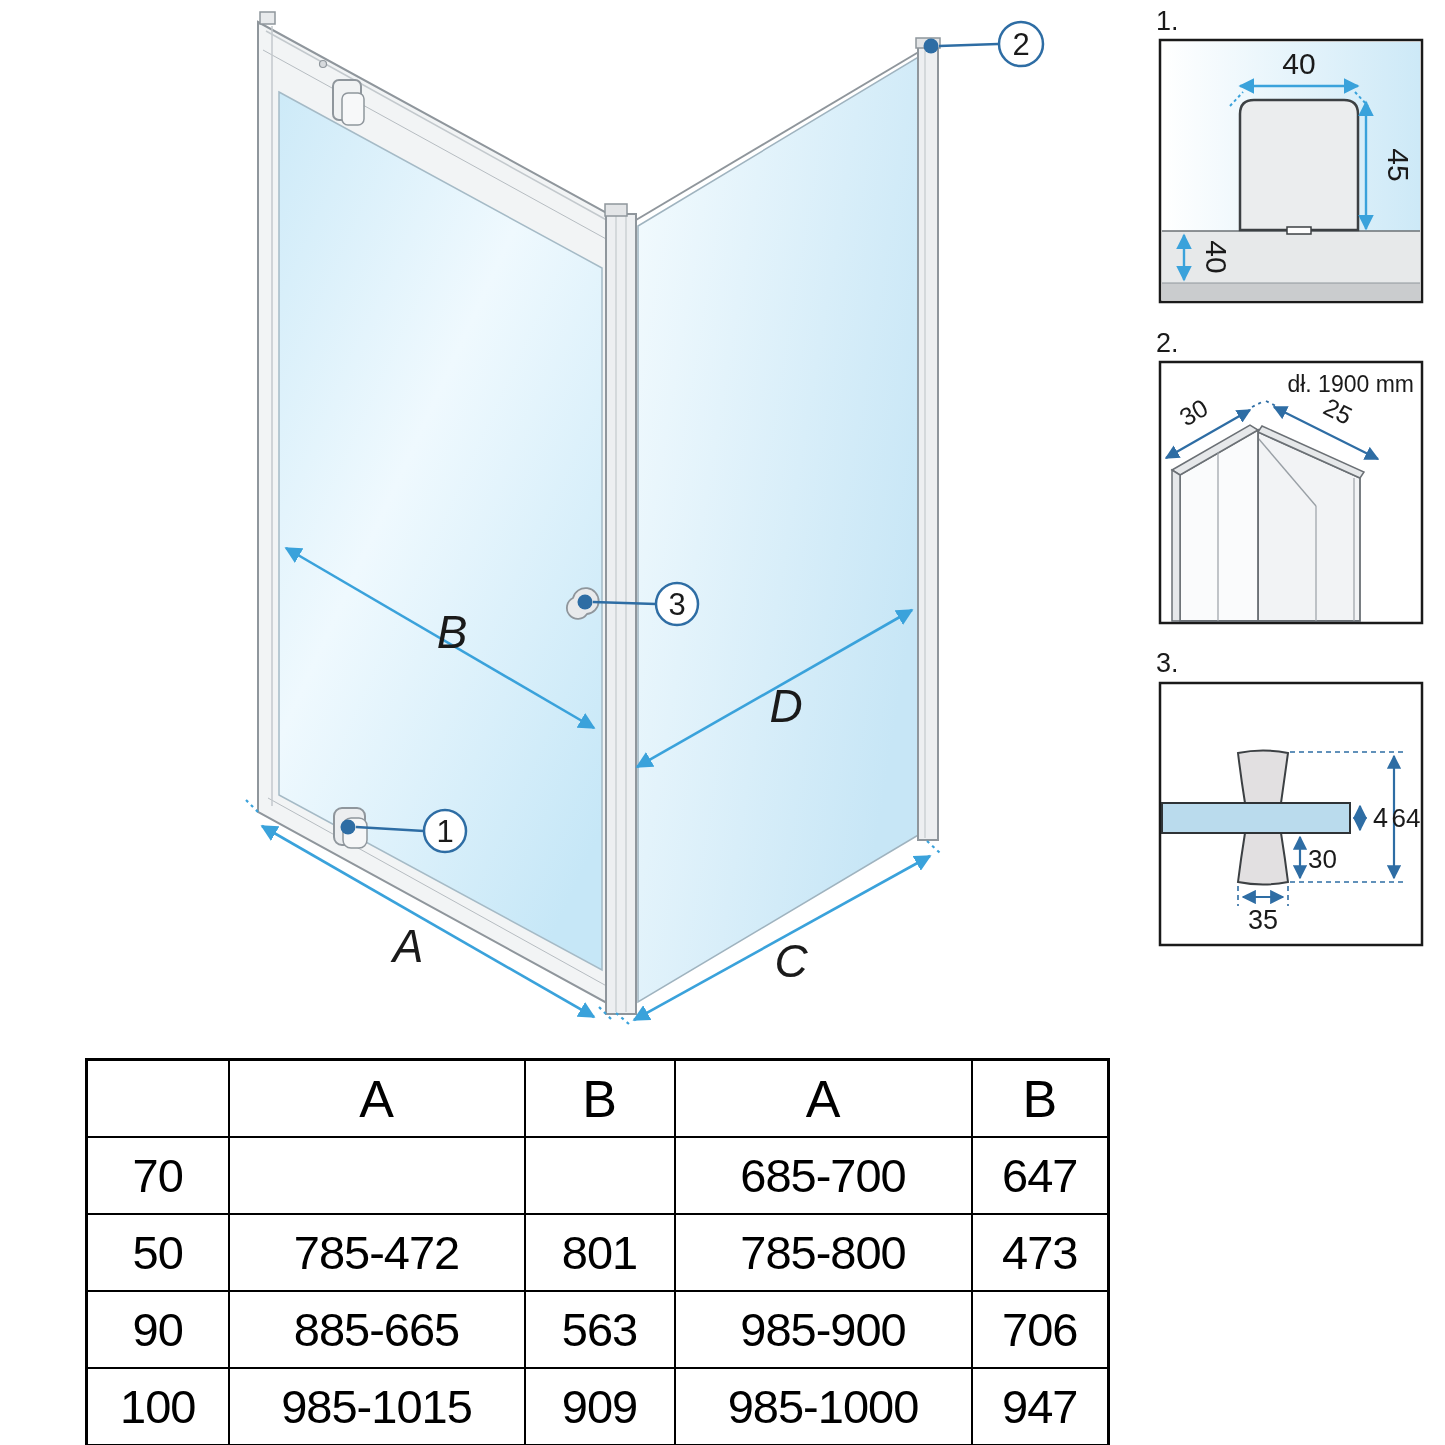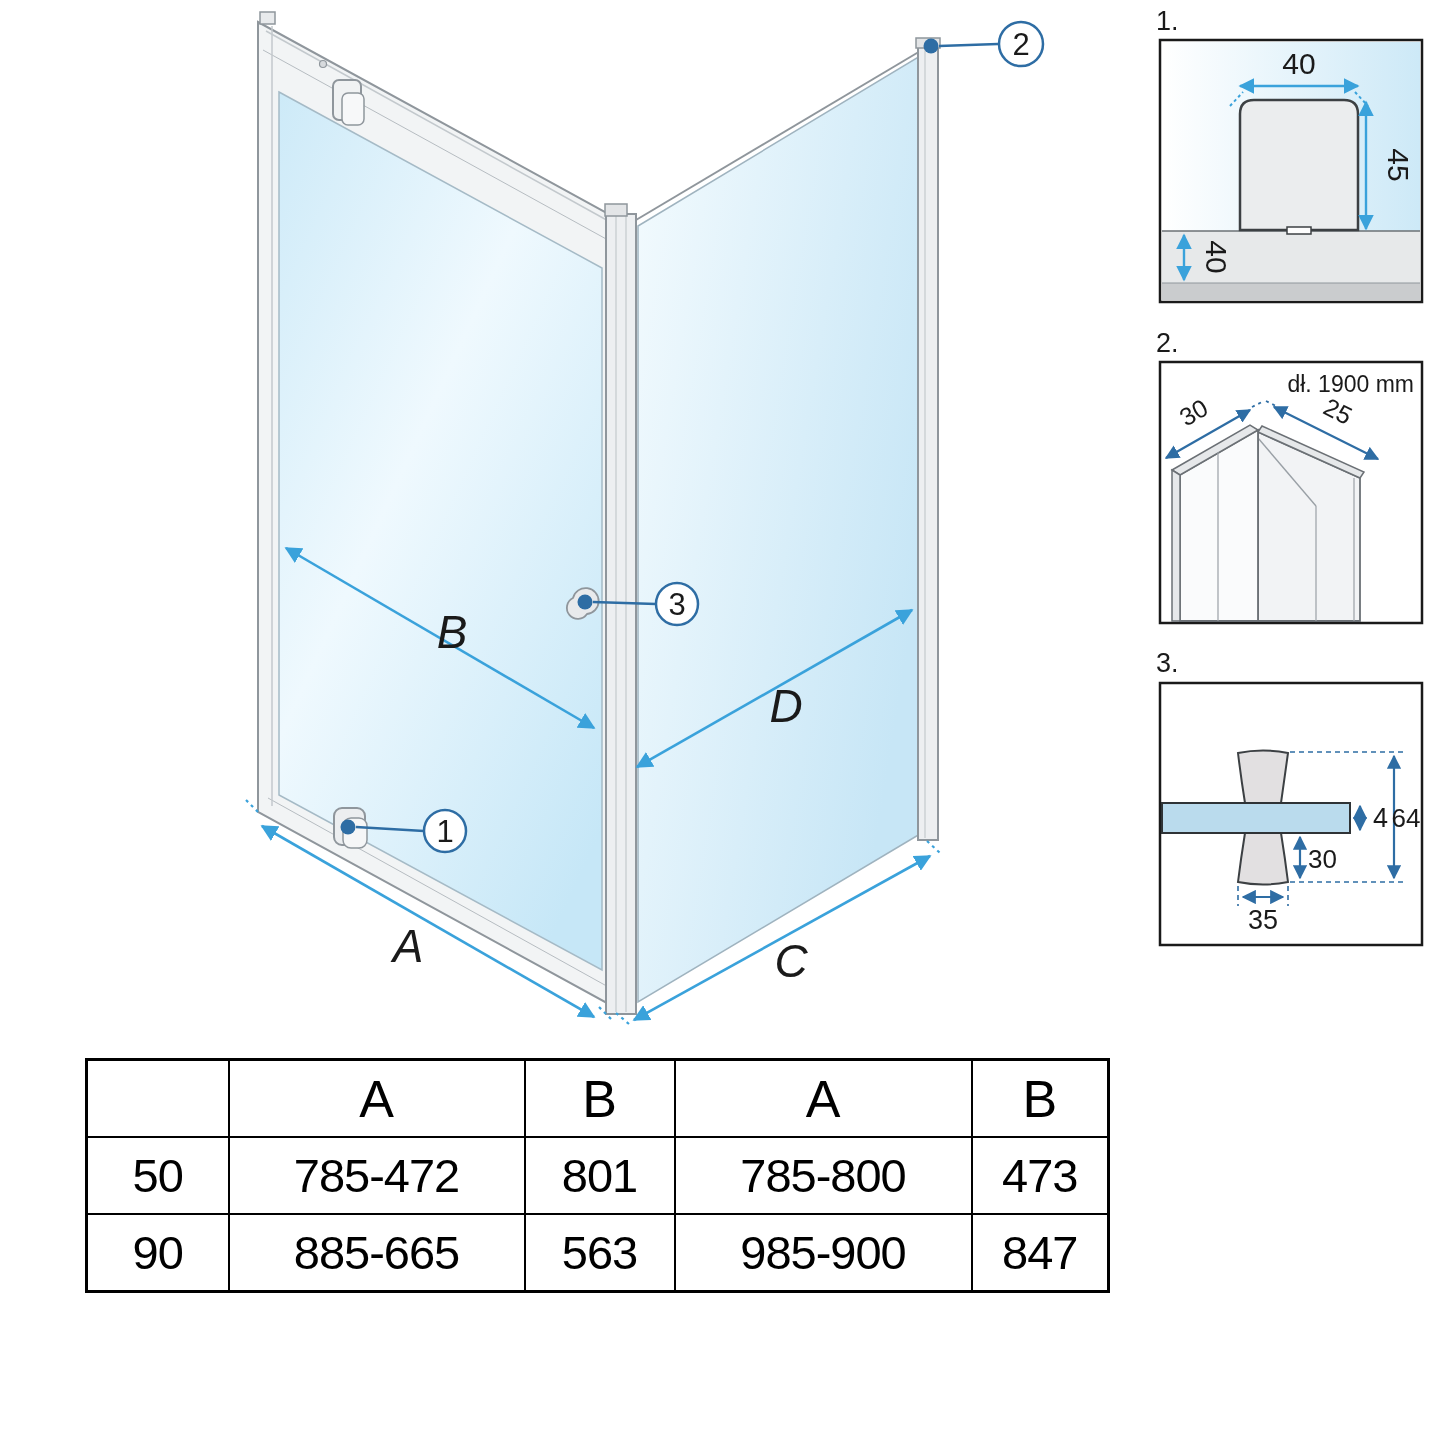--- a/index.html
+++ b/index.html
@@ -208,29 +208,43 @@
   </colgroup>
   <tbody>
         <tr>
     <th></th>
     <th>A</th>
     <th>B</th>
     <th>A</th>
     <th>B</th>
   </tr>
   <tr>
+    <td>70</td>
+    <td></td>
+    <td></td>
+    <td>685-700</td>
+    <td>647</td>
+  </tr>
+  <tr>
     <td>50</td>
     <td>785-472</td>
     <td>801</td>
     <td>785-800</td>
     <td>473</td>
   </tr>
   <tr>
     <td>90</td>
     <td>885-665</td>
     <td>563</td>
     <td>985-900</td>
-    <td>847</td>
+    <td>706</td>
+  </tr>
+  <tr>
+    <td>100</td>
+    <td>985-1015</td>
+    <td>909</td>
+    <td>985-1000</td>
+    <td>947</td>
   </tr>
 </tbody>
     </table>
 
 </div>
 
 </body></html>

